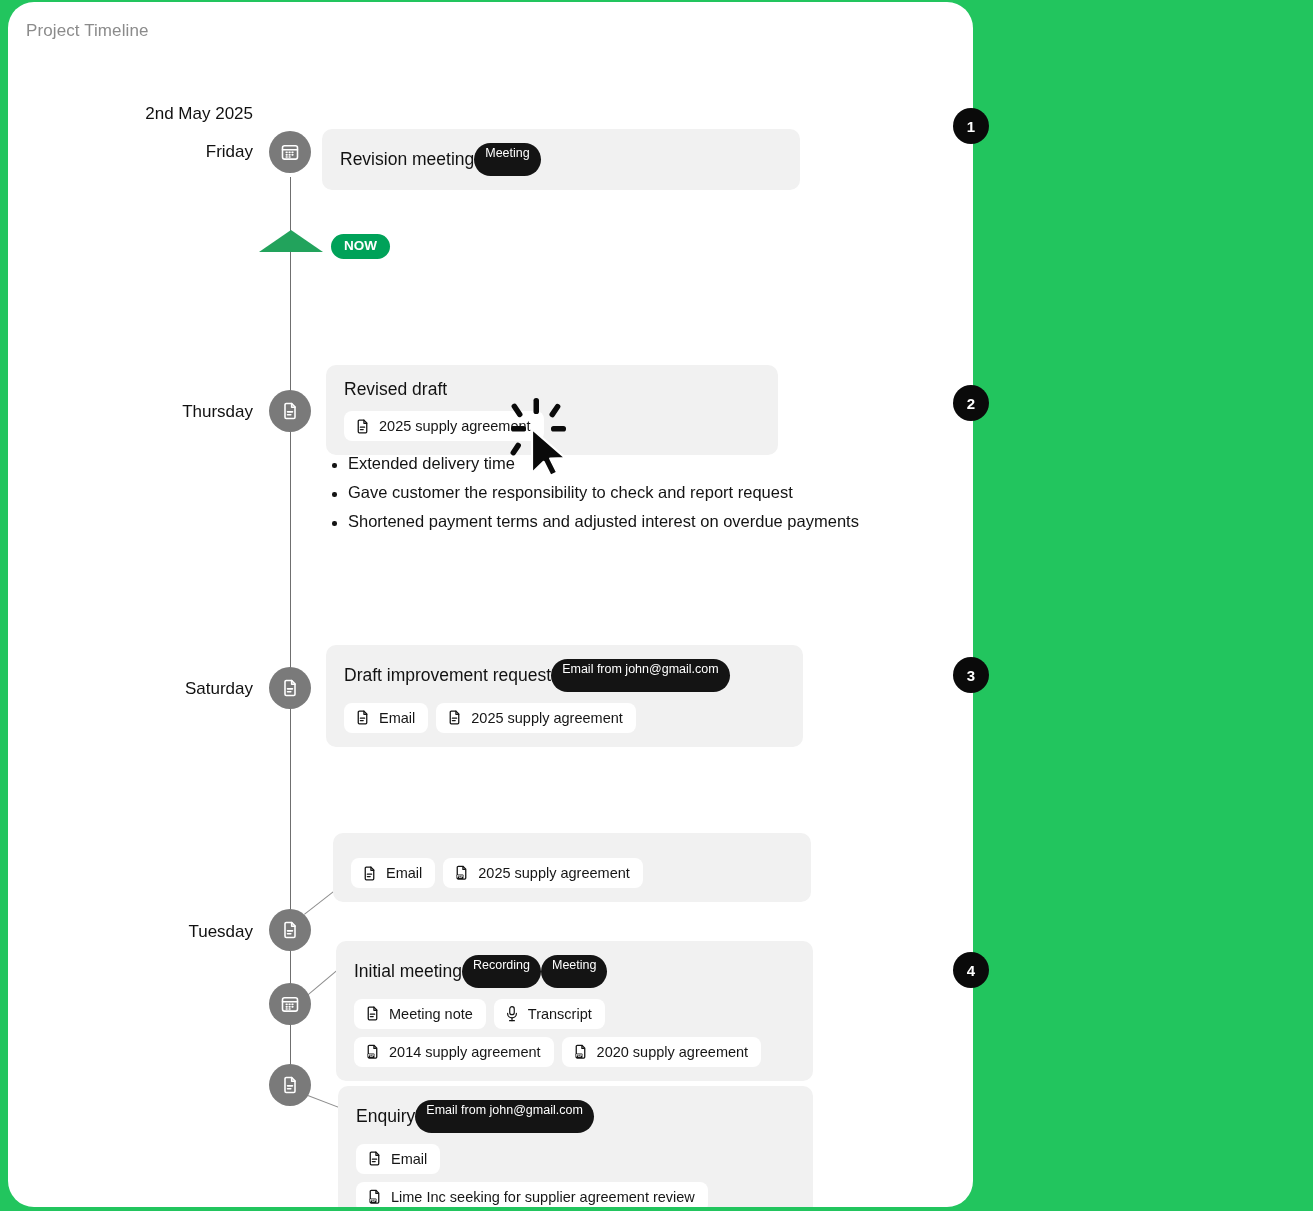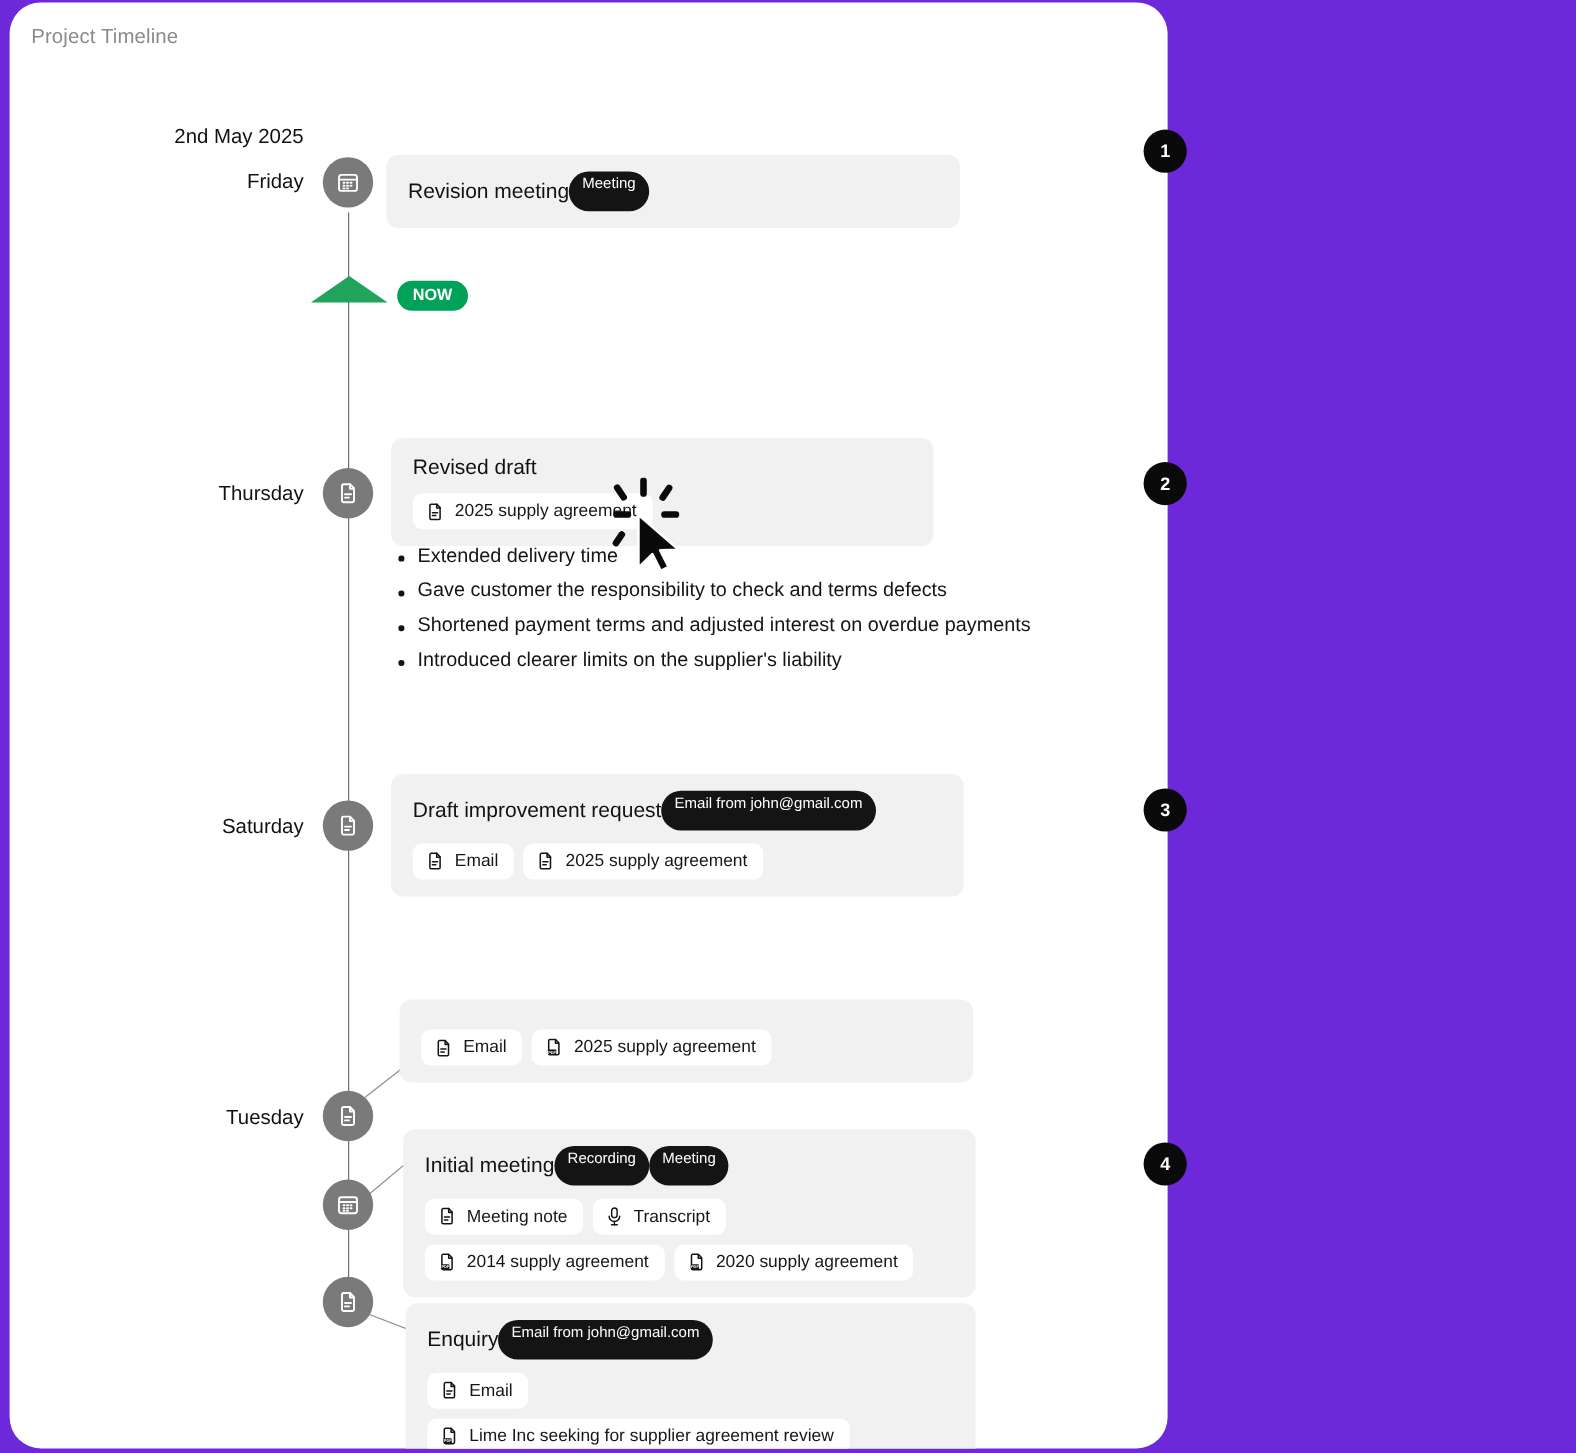--- a/index.html
+++ b/index.html
@@ -7,21 +7,21 @@
     width: 1313px;
     height: 1211px;
     background: #000000;
     font-family: "Liberation Sans", sans-serif;
     overflow: hidden;
   }
   #root {
     position: relative;
     width: 1313px;
     height: 1211px;
-    background: #6d28d9;
+    background: #22c55e;
   }
   
   .panel {
     position: absolute;
     left: 8px;
     top: 2px;
     width: 965px;
     height: 1205px;
     background: #ffffff;
     border-radius: 26px;
@@ -255,23 +255,22 @@
               <path d="M14 3v4.5H18"></path>
               <path d="M9 13h6M9 16.4h4"></path>
             </svg>
           </span>
           <span>2025 supply agreement</span>
         </span>
       </div>
     </div>
     <ul class="bullets" style="left:322px; top:452px;">
       <li>Extended delivery time</li>
-      <li>Gave customer the responsibility to check and terms defects</li>
+      <li>Gave customer the responsibility to check and report request</li>
       <li>Shortened payment terms and adjusted interest on overdue payments</li>
-      <li>Introduced clearer limits on the supplier's liability</li>
     </ul>
 
     <div class="daylabel" style="left:40px; top:677px; width:205px;">Saturday</div>
     <div class="node" style="left:261px; top:665px;">
       <span>
         <svg width="20" height="20" viewBox="0 0 24 24" fill="none" stroke="#ffffff" stroke-width="1.9" stroke-linecap="round" stroke-linejoin="round">
           <path d="M14 3H7.5A1.5 1.5 0 0 0 6 4.5v15A1.5 1.5 0 0 0 7.5 21h9a1.5 1.5 0 0 0 1.5-1.5V7z"></path>
           <path d="M14 3v4.5H18"></path>
           <path d="M9 13h6M9 16.4h4"></path>
         </svg>

